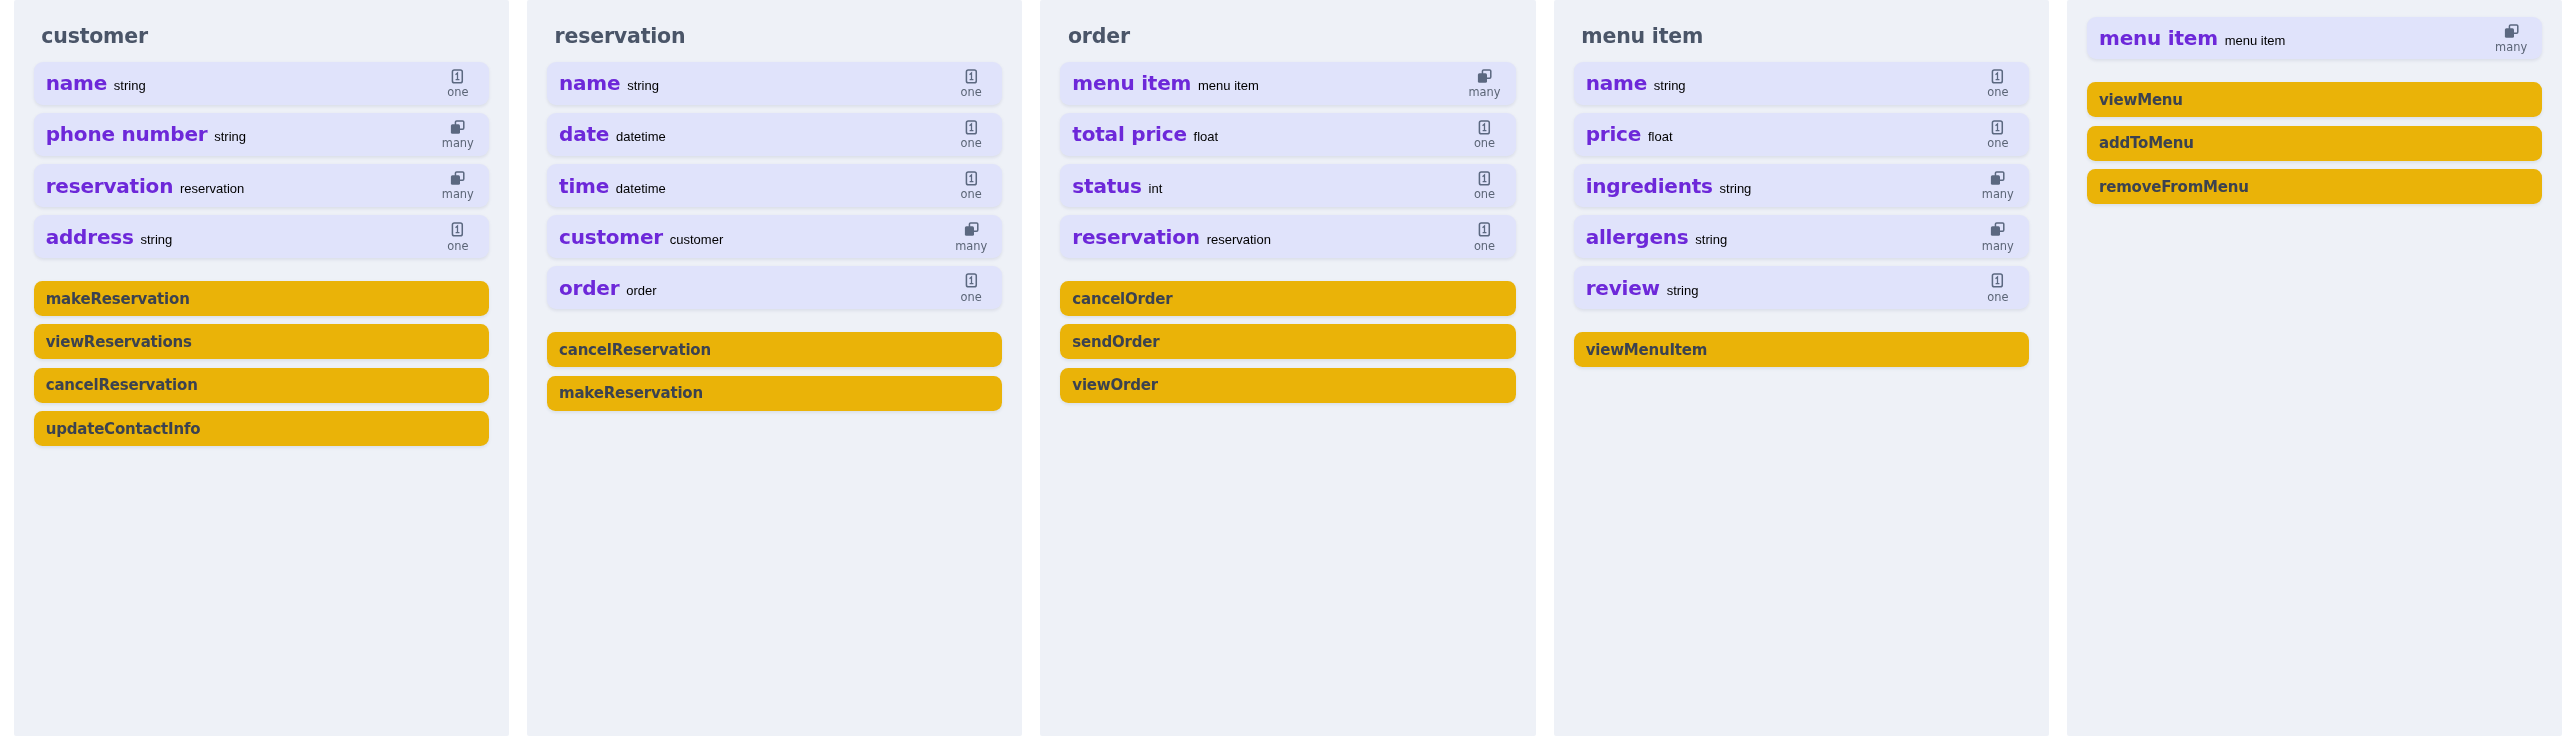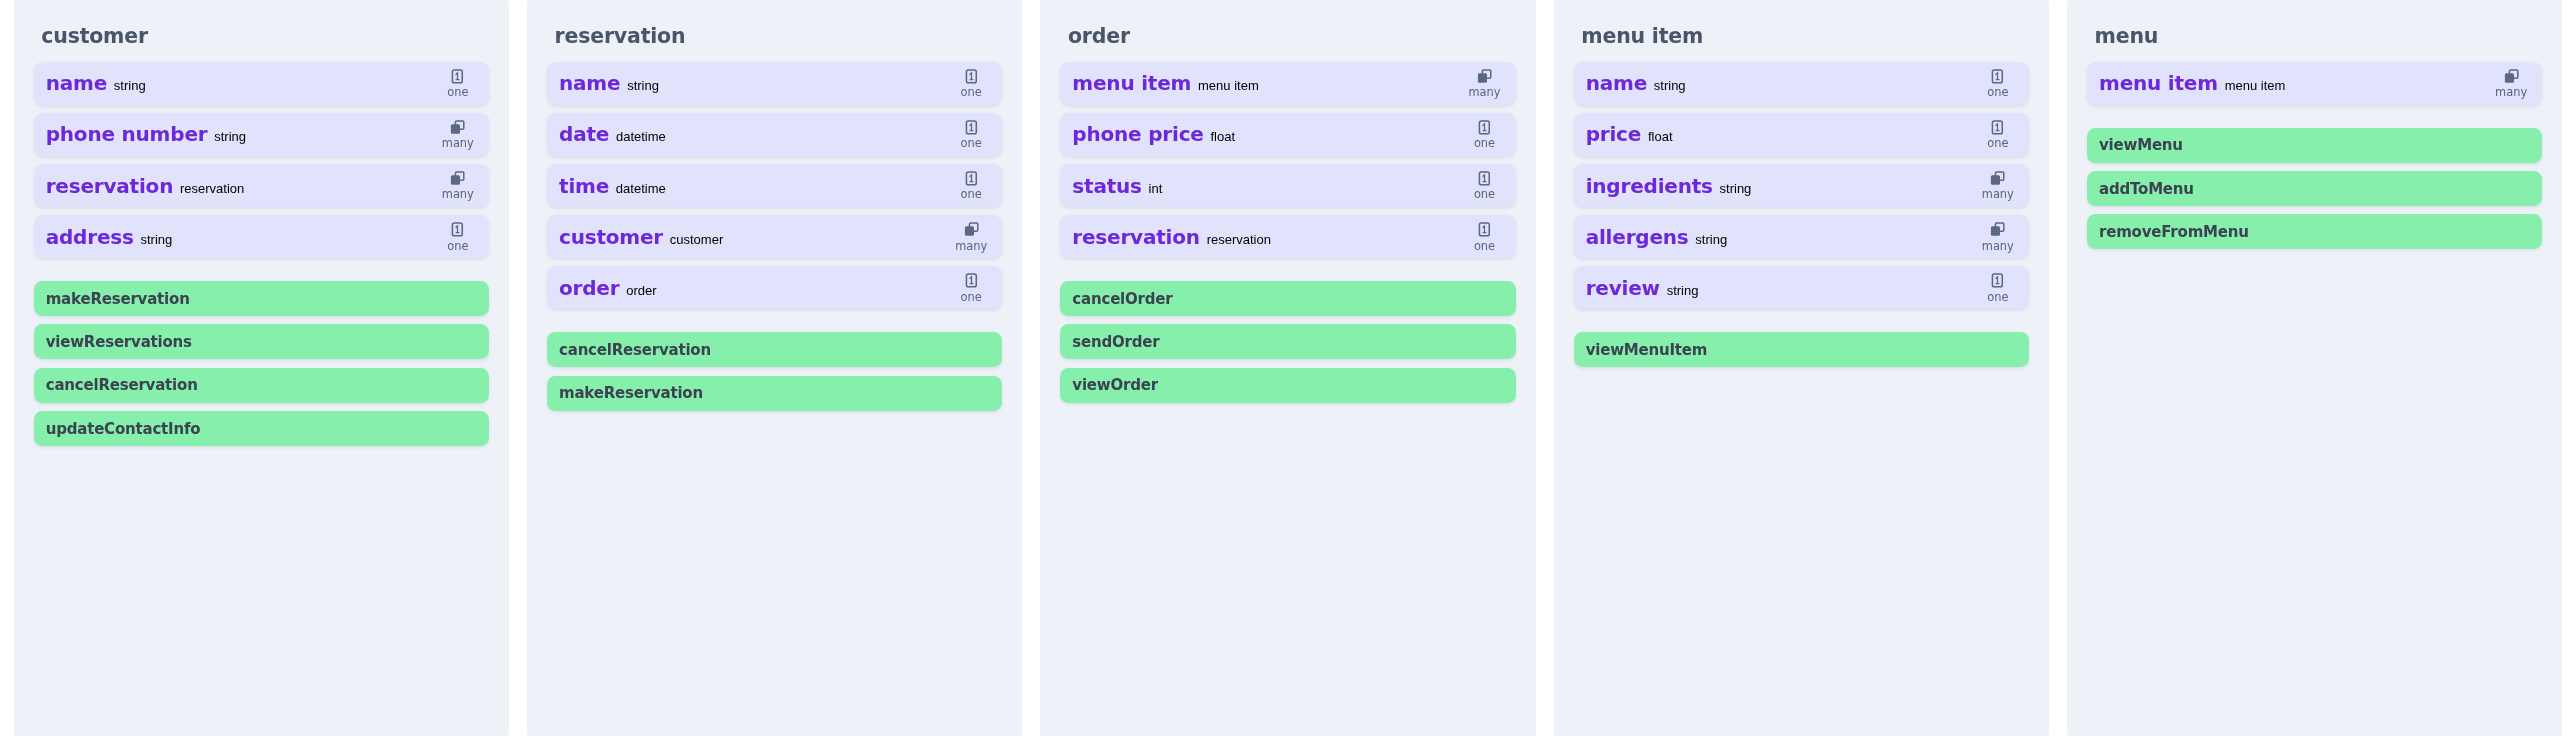--- a/index.html
+++ b/index.html
@@ -107,21 +107,21 @@
     font-family: "DejaVu Sans", sans-serif;
     font-size: 11.4px;
     color: #5b6576;
     line-height: 1.1;
     margin-top: 1.5px;
   }
 
   .methods-group { margin-top: 23px; }
 
   .method-row {
-    background: #86efac;
+    background: #eab308;
     border-radius: 8.4px;
     box-shadow: 0 1.5px 3px rgba(100,120,150,0.13);
     min-height: 35px;
     margin-bottom: 8.4px;
     display: flex;
     align-items: center;
     padding: 4.6px 12px;
     box-sizing: border-box;
     text-align: center;
   }
@@ -301,21 +301,21 @@
           <div class="cardinality">
             <svg class="card-icon" viewBox="0 0 22 22">
               <rect x="8.5" y="2.5" width="11" height="11" rx="1.6" ry="1.6" fill="none" stroke="#5b6880" stroke-width="2"></rect>
               <rect x="2.5" y="7" width="12" height="12.5" rx="2" ry="2" fill="#5b6880"></rect>
             </svg>
             <span class="card-label">many</span>
           </div>
         </div>
         <div class="field-row">
           <div class="field-main">
-            <span class="field-name">phone price</span>
+            <span class="field-name">total price</span>
             <span class="field-type">float</span>
           </div>
           <div class="cardinality">
             <svg class="card-icon" viewBox="0 0 22 22">
               <rect x="4.5" y="2.5" width="13" height="17" rx="2.5" ry="2.5" fill="none" stroke="#5b6880" stroke-width="2"></rect>
               <path d="M9.3 8.2 L11.2 6.6 L11.2 15.4 M9.6 15.4 L12.9 15.4" fill="none" stroke="#5b6880" stroke-width="1.7" stroke-linecap="square"></path>
             </svg>
             <span class="card-label">one</span>
           </div>
         </div>
@@ -427,21 +427,20 @@
           </div>
         </div>
       </div>
       <div class="methods-group">
         <div class="method-row">
           <span class="method-label">viewMenuItem</span>
         </div>
       </div>
     </div>
     <div class="entity-panel">
-      <div class="entity-title">menu</div>
       <div class="fields-group">
         <div class="field-row">
           <div class="field-main">
             <span class="field-name">menu item</span>
             <span class="field-type">menu item</span>
           </div>
           <div class="cardinality">
             <svg class="card-icon" viewBox="0 0 22 22">
               <rect x="8.5" y="2.5" width="11" height="11" rx="1.6" ry="1.6" fill="none" stroke="#5b6880" stroke-width="2"></rect>
               <rect x="2.5" y="7" width="12" height="12.5" rx="2" ry="2" fill="#5b6880"></rect>

